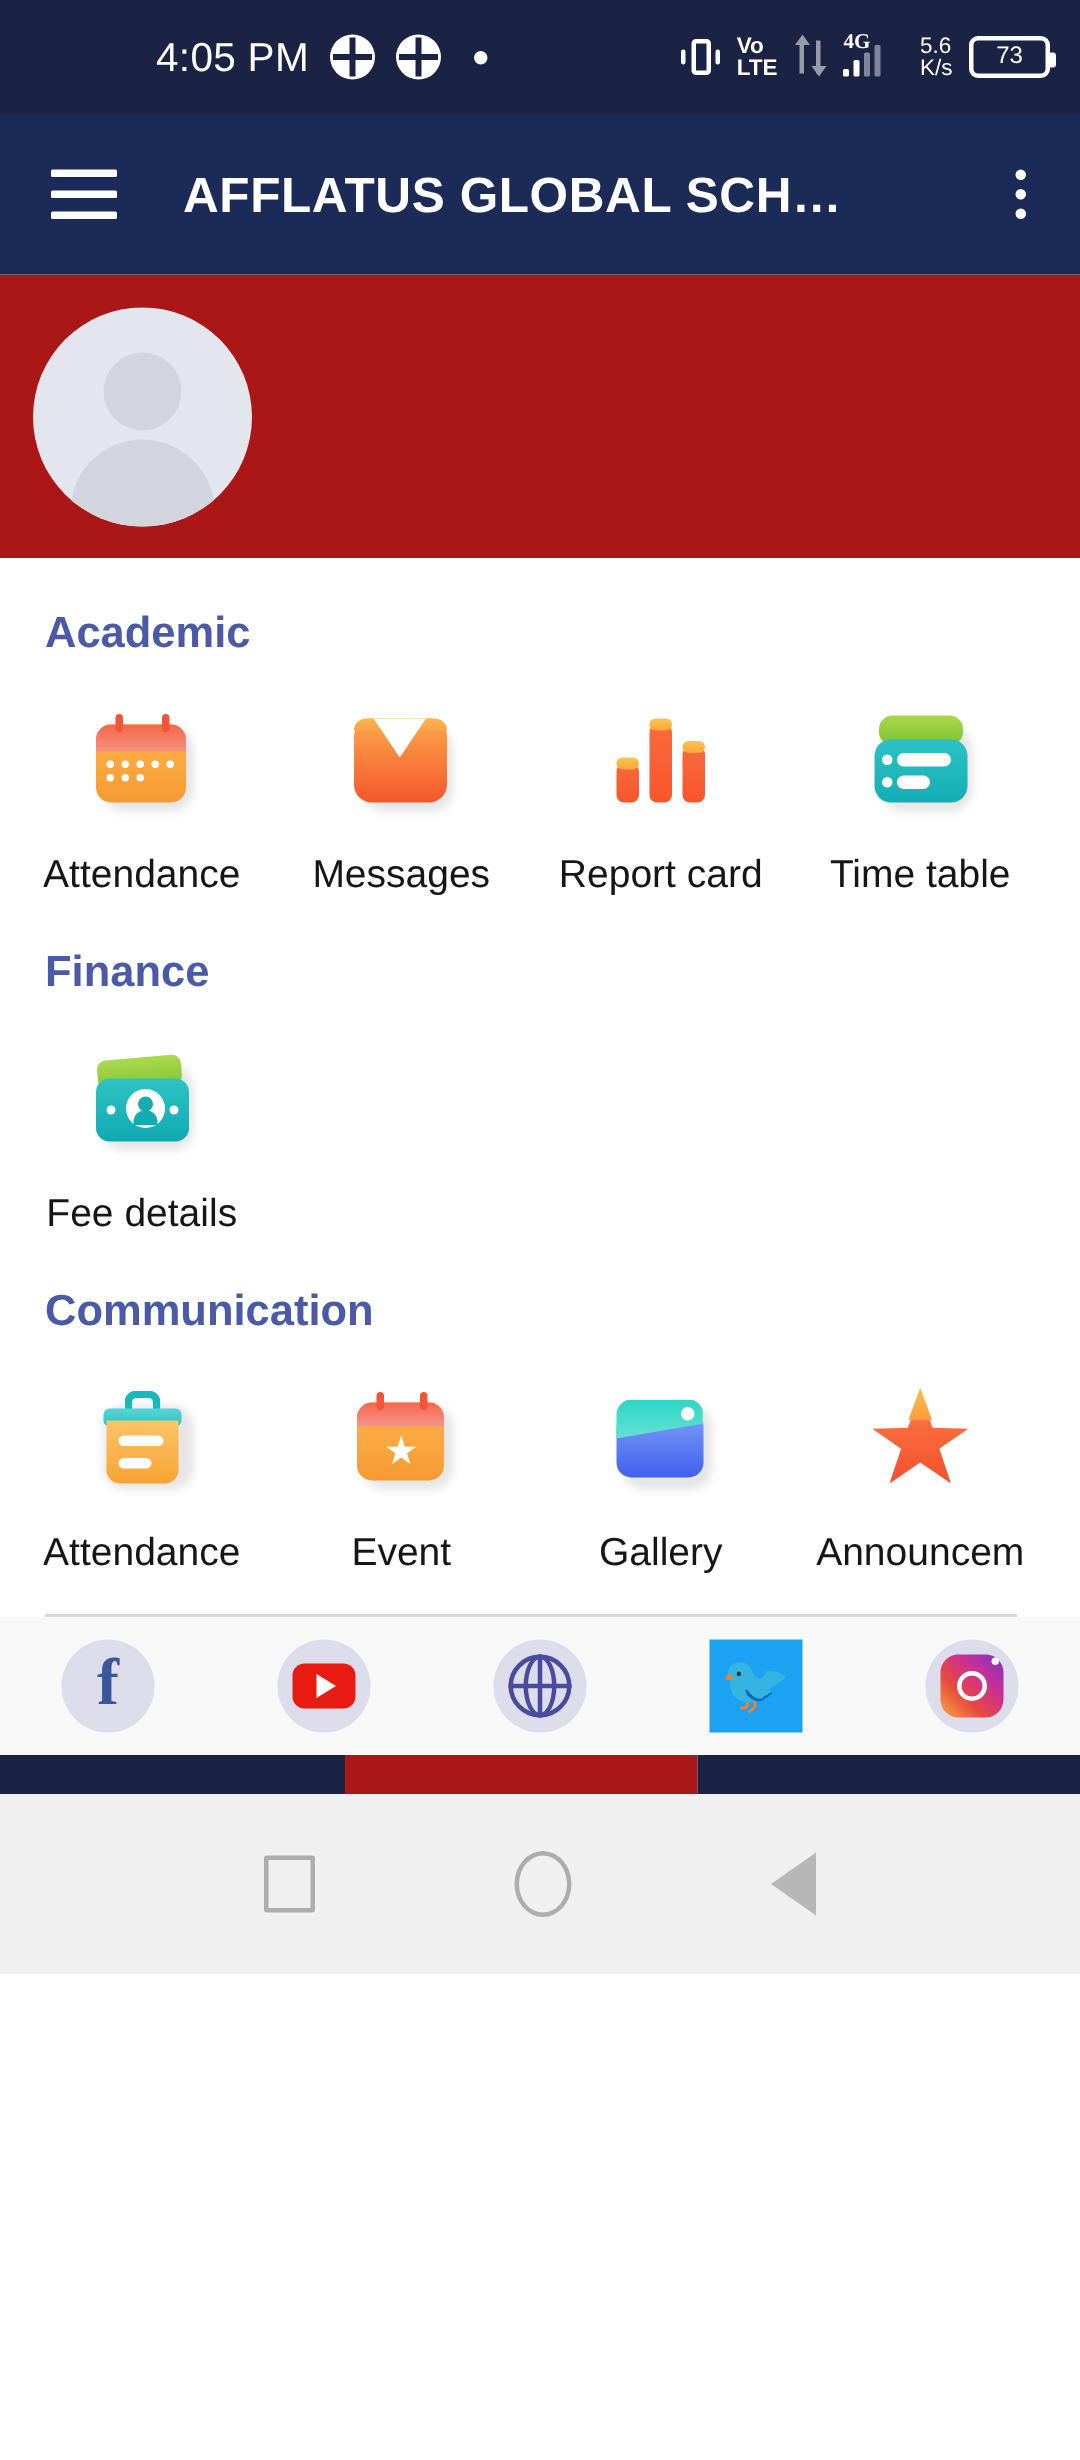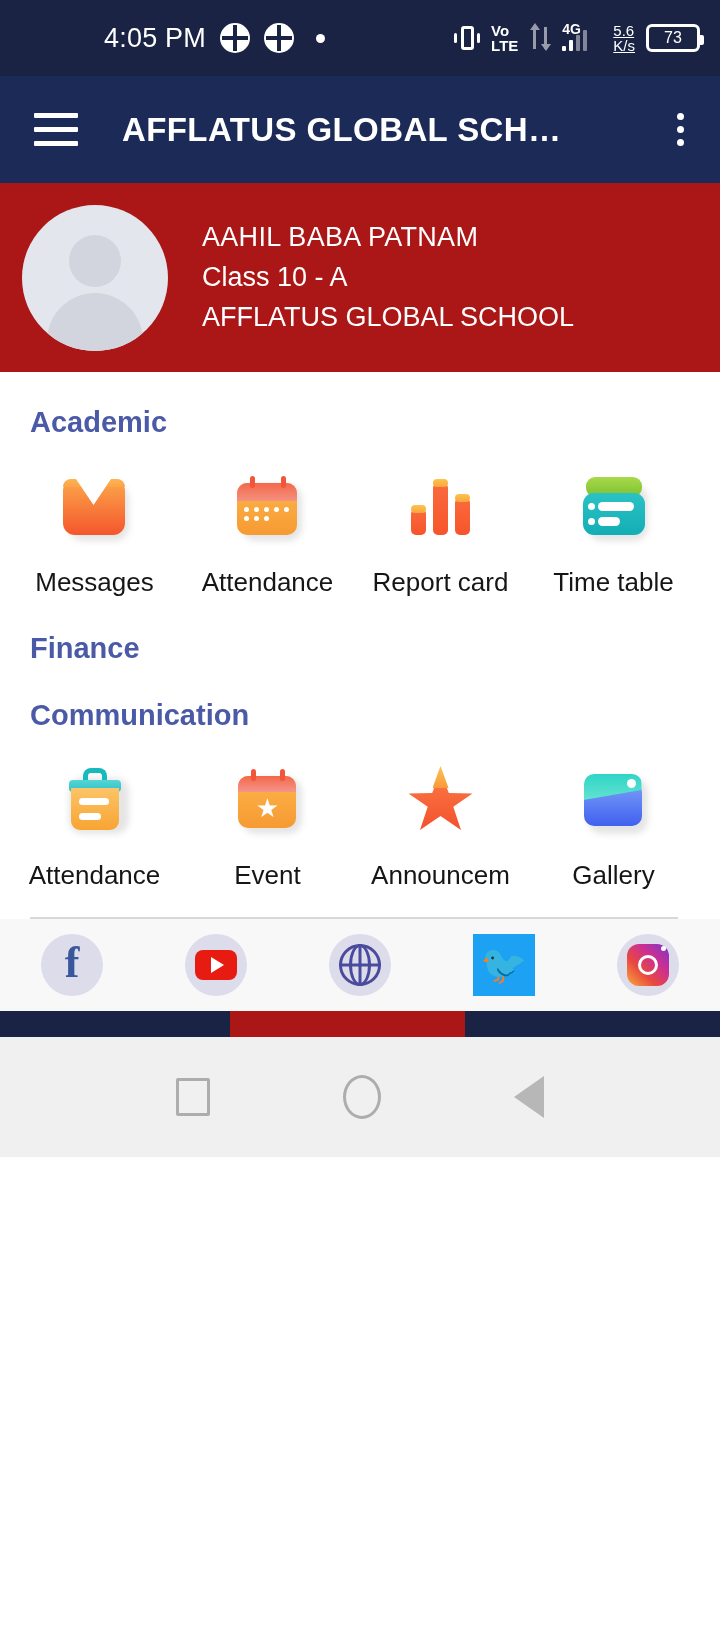--- a/index.html
+++ b/index.html
@@ -38,30 +38,30 @@
   .sb-vibrate .wv.r{ right:0; }
   .sb-volte{ font-size:15px; line-height:15px; font-weight:700; text-align:left; }
   .sb-volte span{ display:block; }
   .sb-arrows{ position:relative; width:22px; height:30px; opacity:.55; }
   .sb-arrows .a{ position:absolute; width:3px; height:22px; background:#fff; top:4px; }
   .sb-arrows .a.up{ left:4px; }
   .sb-arrows .a.dn{ right:4px; }
   .sb-arrows .tip{ position:absolute; width:0; height:0; border-left:5px solid transparent; border-right:5px solid transparent;}
   .sb-arrows .tip.up{ left:0.5px; top:0px; border-bottom:7px solid #fff; }
   .sb-arrows .tip.dn{ right:0.5px; bottom:2px; border-top:7px solid #fff; }
-  .sb-sig{ position:relative; width:40px; height:34px; }
+  .sb-sig{ position:relative; width:40px; height:34px;font-family:Liberation Serif, serif; }
   .sb-sig .g{ position:absolute; top:0; left:0; font-size:14px; font-weight:700; }
   .sb-sig .bars{ position:absolute; bottom:4px; left:0; display:flex; align-items:flex-end; gap:3px; }
   .sb-sig .bars i{ display:block; width:4px; background:#fff; border-radius:1px; }
   .sb-sig .bars i:nth-child(1){ height:5px; }
   .sb-sig .bars i:nth-child(2){ height:11px; }
   .sb-sig .bars i:nth-child(3){ height:16px; opacity:.45; }
   .sb-sig .bars i:nth-child(4){ height:21px; opacity:.45; }
   .sb-speed{ font-size:15px; line-height:15px; font-weight:400; text-align:left; }
-  .sb-speed span{ display:block;text-decoration:underline; }
+  .sb-speed span{ display:block; }
   .sb-batt{
     width:54px; height:28px; border:3px solid #fff; border-radius:6px;
     display:flex; align-items:center; justify-content:center; position:relative;
   }
   .sb-batt::after{ content:""; position:absolute; right:-7px; top:8px; width:4px; height:10px; background:#fff; border-radius:0 2px 2px 0; }
   .sb-batt span{ font-size:16px; font-weight:400; }
 
   
   .appbar{
     height:107px; background:#1b2a57; color:#fff;
@@ -324,41 +324,26 @@
       <i></i>
       <i></i>
   </div>
 </div>
 
 <div class="profile">
   <div class="avatar">
     <div class="head"></div>
       <div class="body"></div>
   </div>
-  <div class="profile-text">
-    <div class="p-name">AAHIL BABA PATNAM</div>
-    <div class="p-class">Class 10 - A</div>
-    <div class="p-school">AFFLATUS GLOBAL SCHOOL</div>
-  </div>
 </div>
 
 <div class="content">
 
   <div class="section-title">Academic</div>
   <div class="grid">
-
-    <div class="tile">
-      <div class="ic ic-mail">
-        <div class="shadow"></div>
-          <div class="base"></div>
-          <div class="flaptop"></div>
-          <div class="flap"></div>
-      </div>
-      <div class="lbl">Messages</div>
-    </div>
 
     <div class="tile">
       <div class="ic ic-cal">
         <div class="shadow"></div>
           <div class="body"></div>
           <div class="top"></div>
         <div class="tick a"></div>
           <div class="tick b"></div>
         <div class="dots">
             <i></i>
@@ -367,20 +352,30 @@
             <i></i>
             <i></i>
             <i></i>
             <i></i>
             <i></i>
             <i class="hid"></i>
             <i class="hid"></i>
           </div>
       </div>
       <div class="lbl">Attendance</div>
+    </div>
+
+    <div class="tile">
+      <div class="ic ic-mail">
+        <div class="shadow"></div>
+          <div class="base"></div>
+          <div class="flaptop"></div>
+          <div class="flap"></div>
+      </div>
+      <div class="lbl">Messages</div>
     </div>
 
     <div class="tile">
       <div class="ic ic-bar">
         <div class="b b1"></div>
           <div class="b b2"></div>
           <div class="b b3"></div>
         <div class="c c1"></div>
           <div class="c c2"></div>
           <div class="c c3"></div>
@@ -397,20 +392,33 @@
           <div class="line l1"></div>
         <div class="bul b2"></div>
           <div class="line l2"></div>
       </div>
       <div class="lbl">Time table</div>
     </div>
   </div>
 
   <div class="section-title">Finance</div>
   <div class="grid">
+    <div class="tile">
+      <div class="ic ic-wal">
+        <div class="shadow"></div>
+          <div class="flapg"></div>
+          <div class="card"></div>
+        <div class="dt l"></div>
+          <div class="dt r"></div>
+        <div class="circ"></div>
+          <div class="pers"></div>
+          <div class="pers2"></div>
+      </div>
+      <div class="lbl">Fee details</div>
+    </div>
     <div></div>
       <div></div>
       <div></div>
   </div>
 
   <div class="section-title">Communication</div>
   <div class="grid">
 
 
     <div class="tile">
@@ -431,35 +439,35 @@
           <div class="body"></div>
           <div class="top"></div>
         <div class="tick a"></div>
           <div class="tick b"></div>
         <div class="star">★</div>
       </div>
       <div class="lbl">Event</div>
     </div>
 
     <div class="tile">
+      <div class="ic ic-gal">
+        <div class="shadow"></div>
+          <div class="blue"></div>
+          <div class="teal"></div>
+          <div class="dot"></div>
+      </div>
+      <div class="lbl">Gallery</div>
+    </div>
+
+    <div class="tile">
       <div class="ic ic-star">
         <div class="st"></div>
           <div class="tip"></div>
       </div>
       <div class="lbl">Announcem</div>
-    </div>
-
-    <div class="tile">
-      <div class="ic ic-gal">
-        <div class="shadow"></div>
-          <div class="blue"></div>
-          <div class="teal"></div>
-          <div class="dot"></div>
-      </div>
-      <div class="lbl">Gallery</div>
     </div>
 
 
     <div></div>
       <div></div>
   </div>
 
   <div class="divider"></div>
 </div>
 

